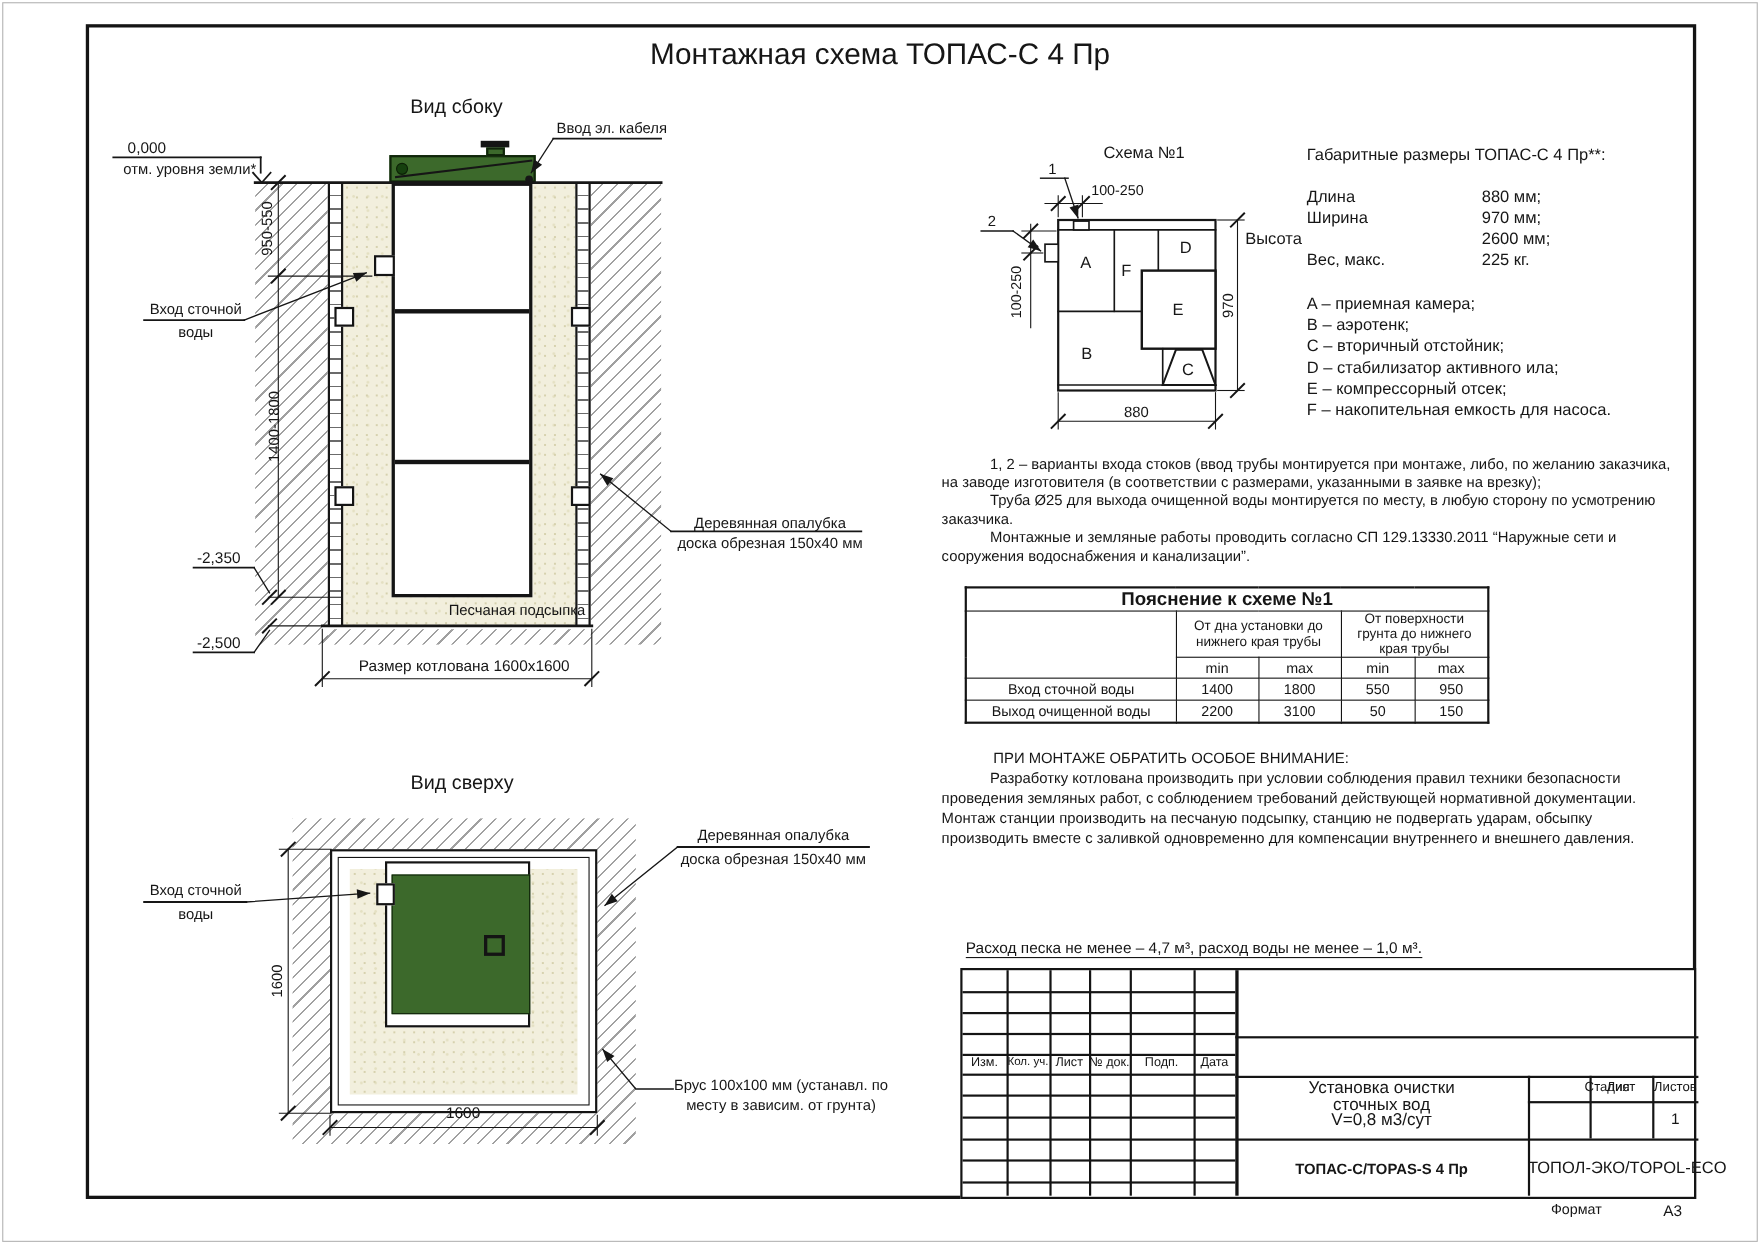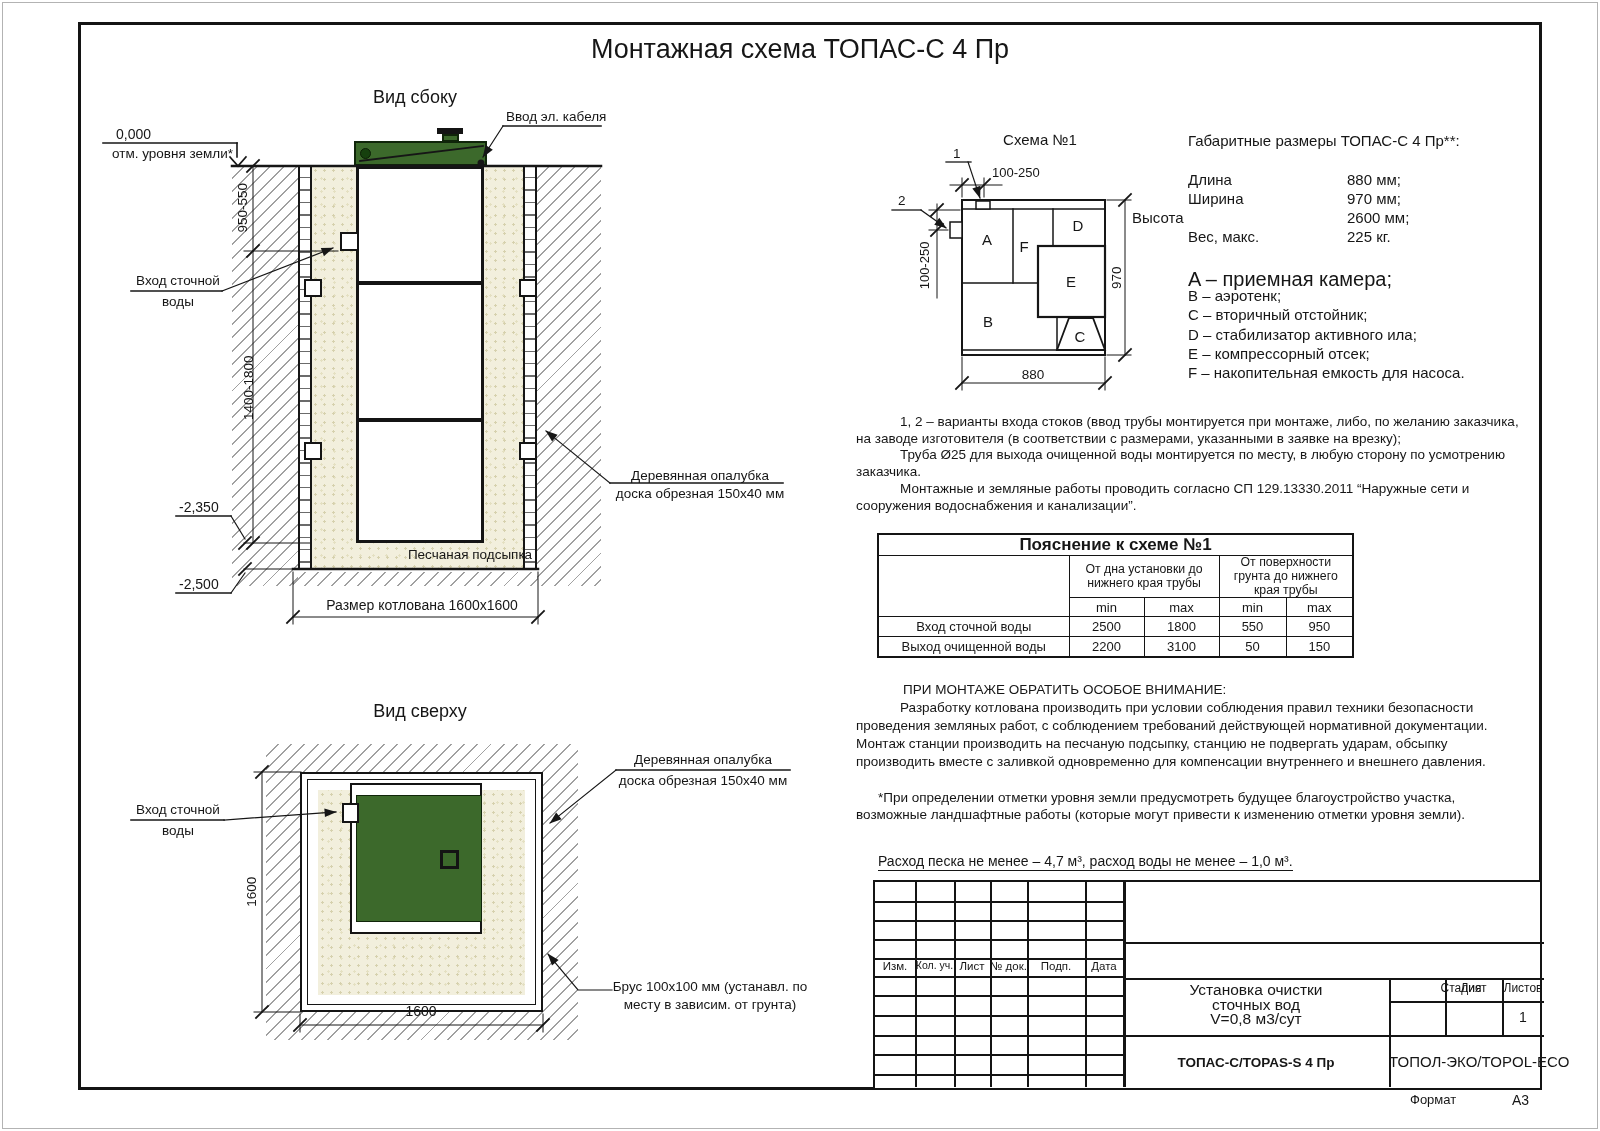--- a/index.html
+++ b/index.html
@@ -216,21 +216,21 @@
 
   <div class="lbl" style="left:1188px;top:132px;font-size:15px;">Габаритные размеры ТОПАС-С 4 Пр**:</div>
   <div class="lbl" style="left:1188px;top:171px;font-size:15px;">Длина</div>
   <div class="lbl" style="left:1347px;top:171px;font-size:15px;">880 мм;</div>
   <div class="lbl" style="left:1188px;top:190px;font-size:15px;">Ширина</div>
   <div class="lbl" style="left:1347px;top:190px;font-size:15px;">970 мм;</div>
   <div class="lbl" style="left:1132px;top:209px;font-size:15px;">Высота</div>
   <div class="lbl" style="left:1347px;top:209px;font-size:15px;">2600 мм;</div>
   <div class="lbl" style="left:1188px;top:228px;font-size:15px;">Вес, макс.</div>
   <div class="lbl" style="left:1347px;top:228px;font-size:15px;">225 кг.</div>
-  <div class="lbl" style="left:1188px;top:268px;font-size:20px;">A – приемная камера;</div>
+  <div class="lbl" style="left:1188px;top:268px;font-size:15px;">A – приемная камера;</div>
   <div class="lbl" style="left:1188px;top:287px;font-size:15px;">B – аэротенк;</div>
   <div class="lbl" style="left:1188px;top:306px;font-size:15px;">C – вторичный отстойник;</div>
   <div class="lbl" style="left:1188px;top:326px;font-size:15px;">D – стабилизатор активного ила;</div>
   <div class="lbl" style="left:1188px;top:345px;font-size:15px;">E – компрессорный отсек;</div>
   <div class="lbl" style="left:1188px;top:364px;font-size:15px;">F – накопительная емкость для насоса.</div>
 
   <div class="abs" style="left:856px;top:414px;width:668px;font-size:13.5px;line-height:16.5px;">
     <p style="text-indent:44px;">1, 2 – варианты входа  стоков (ввод трубы монтируется при монтаже, либо, по желанию заказчика, на заводе изготовителя (в соответствии с размерами, указанными в заявке на врезку);</p>
     <p style="text-indent:44px;">Труба Ø25 для выхода очищенной воды монтируется по месту, в любую сторону по усмотрению заказчика.</p>
   </div>
@@ -256,41 +256,40 @@
       <td colspan="2">От поверхности грунта до нижнего края трубы</td>
     </tr>
     <tr class="t-mm">
       <td>min</td>
       <td>max</td>
       <td>min</td>
       <td>max</td>
     </tr>
     <tr class="t-data">
       <td>Вход сточной воды</td>
-      <td>2500</td>
+      <td>1400</td>
       <td>1800</td>
       <td>550</td>
       <td>950</td>
     </tr>
     <tr class="t-data">
       <td>Выход очищенной воды</td>
       <td>2200</td>
       <td>3100</td>
       <td>50</td>
       <td>150</td>
     </tr>
   </tbody>
     </table>
 
   <div class="lbl" style="left:903px;top:682px;font-size:13.5px;">ПРИ МОНТАЖЕ ОБРАТИТЬ ОСОБОЕ ВНИМАНИЕ:</div>
   <div class="abs" style="left:856px;top:699px;width:672px;font-size:13.5px;line-height:18px;">
     <p style="text-indent:44px;">Разработку котлована производить при условии соблюдения правил техники безопасности проведения земляных работ, с соблюдением требований действующей нормативной документации. Монтаж станции производить на песчаную подсыпку, станцию не подвергать ударам, обсыпку производить вместе с заливкой одновременно для компенсации внутреннего и внешнего давления.</p>
   </div>
   <div class="abs" style="left:856px;top:789px;width:672px;font-size:13.5px;line-height:17px;">
-    <p style="text-indent:22px;">*При определении отметки уровня земли предусмотреть будущее благоустройство участка, возможные ландшафтные работы (которые могут привести к изменению отметки уровня земли).</p>
   </div>
   <div class="lbl" style="left:878px;top:853px;font-size:14px;border-bottom:1.5px solid #161616;padding-bottom:1px;">Расход песка не менее – 4,7 м³, расход воды не менее – 1,0 м³.</div>
 
   <div class="tblock">
 
     <div class="tl" style="left:40px;top:0;width:1.5px;height:205px;"></div>
     <div class="tl" style="left:79px;top:0;width:1.5px;height:205px;"></div>
     <div class="tl" style="left:115px;top:0;width:1.5px;height:205px;"></div>
     <div class="tl" style="left:152px;top:0;width:1.5px;height:205px;"></div>
     <div class="tl" style="left:210px;top:0;width:1.5px;height:205px;"></div>

